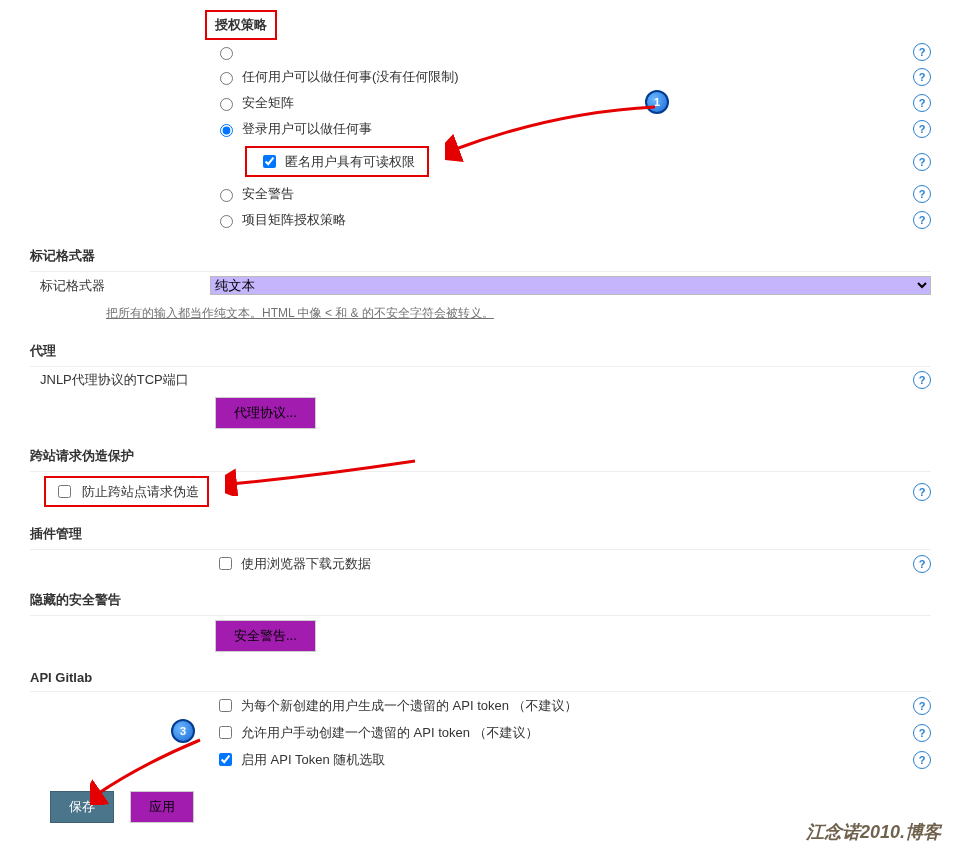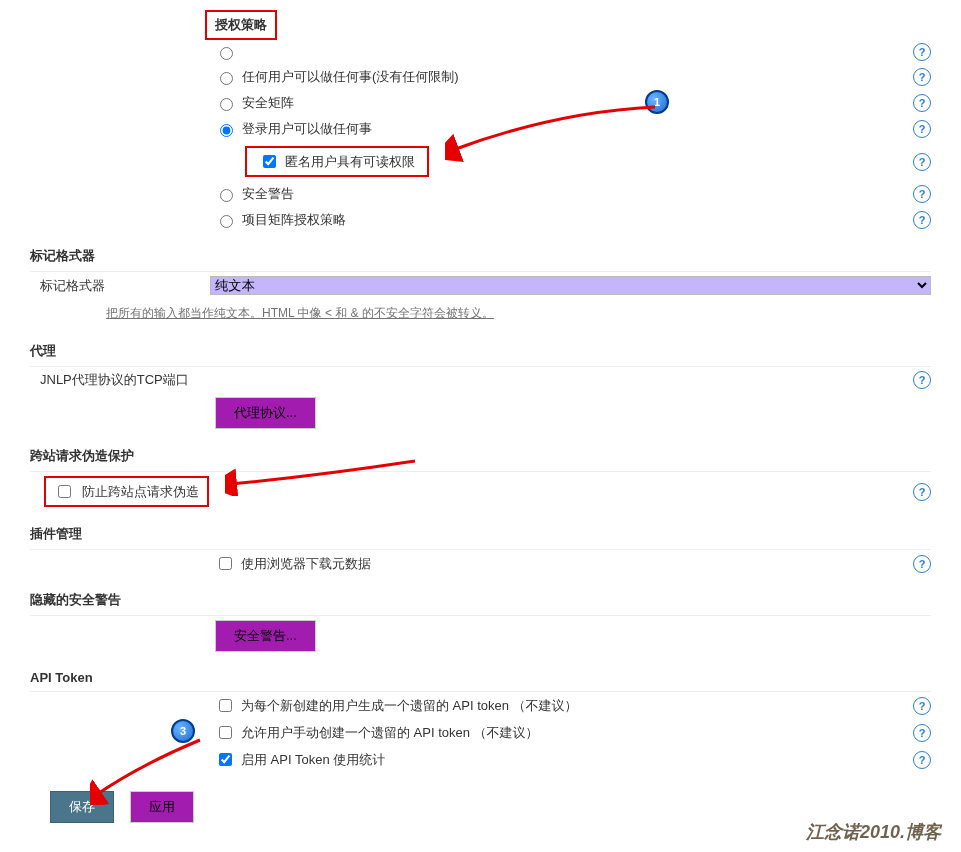--- a/index.html
+++ b/index.html
@@ -219,35 +219,35 @@
   <input type="checkbox" style="">
   <span>使用浏览器下载元数据</span>
   <span class="help-icon">?</span>
 </div>
 
 <div class="section-title">隐藏的安全警告</div>
 <div class="opt">
   <button class="btn">安全警告...</button>
 </div>
 
-<div class="section-title">API Token</div>
+<div class="section-title">API Gitlab</div>
 <div class="opt">
   <input type="checkbox" style="">
   <span>为每个新创建的用户生成一个遗留的 API token  （不建议）</span>
   <span class="help-icon">?</span>
 </div>
 <div class="opt" style="position:relative;">
   <input type="checkbox" style="">
   <span>允许用户手动创建一个遗留的 API token  （不建议）</span>
   <span class="help-icon">?</span>
   <span class="callout" style="left:-44px;top:0;">3</span>
 </div>
 <div class="opt">
   <input type="checkbox" checked="" style="">
-  <span>启用 API Token 使用统计</span>
+  <span>启用 API Token 随机选取</span>
   <span class="help-icon">?</span>
 </div>
 
 <div class="btn-row">
   <svg class="arrow" style="left:40px;top:-56px;" width="120" height="70">
     <defs>
         <marker id="ah3" markerWidth="10" markerHeight="10" refX="2" refY="5" orient="auto">
           <path d="M0,0 L10,5 L0,10 Z" fill="#e40000"></path>
         </marker>
       </defs>

